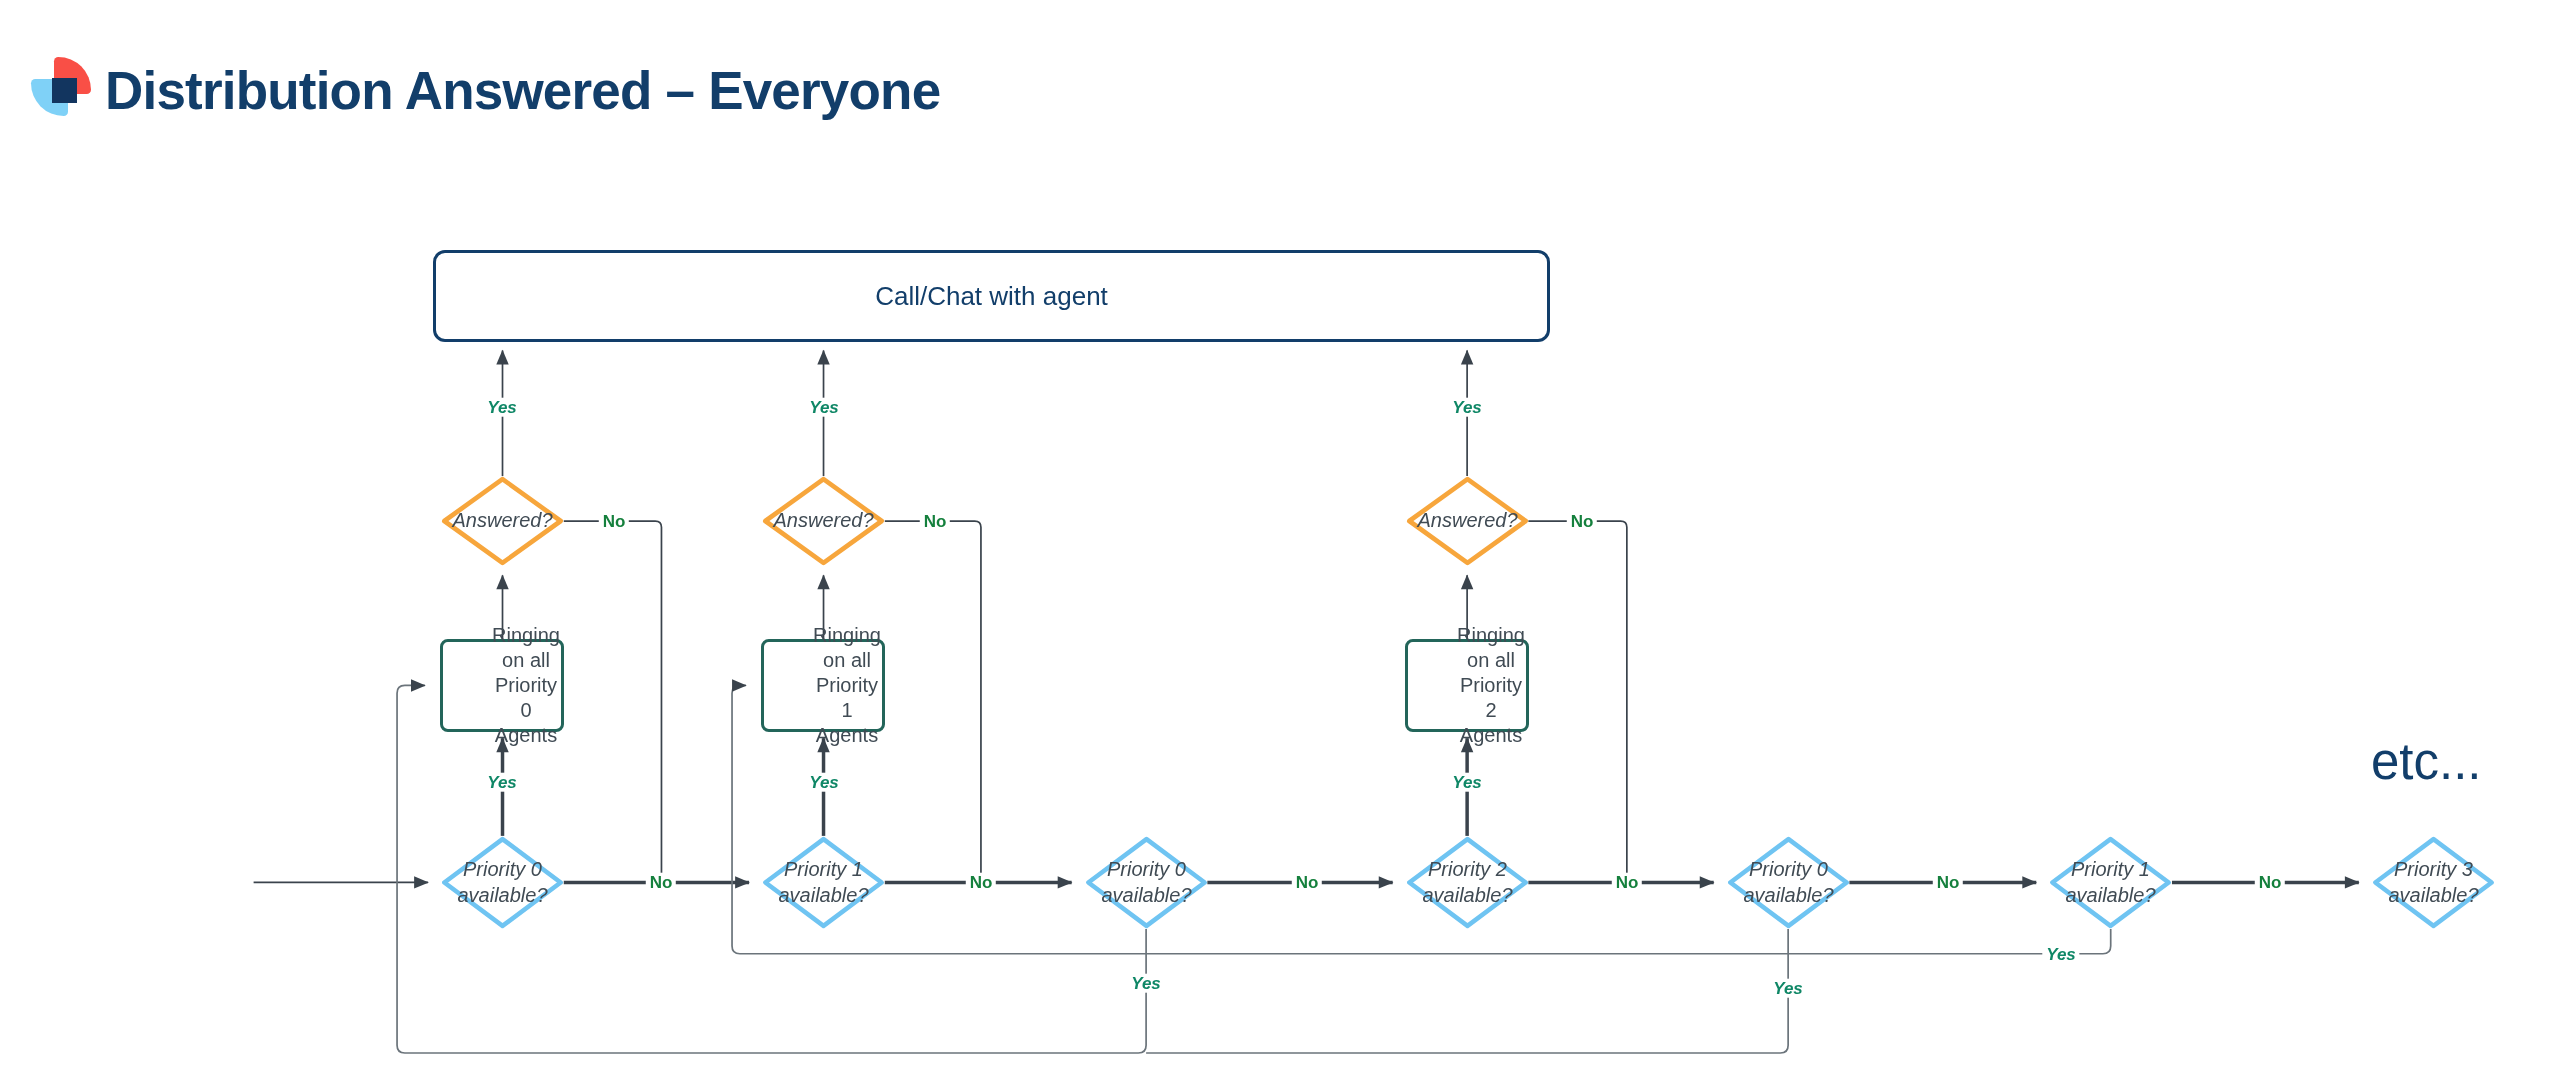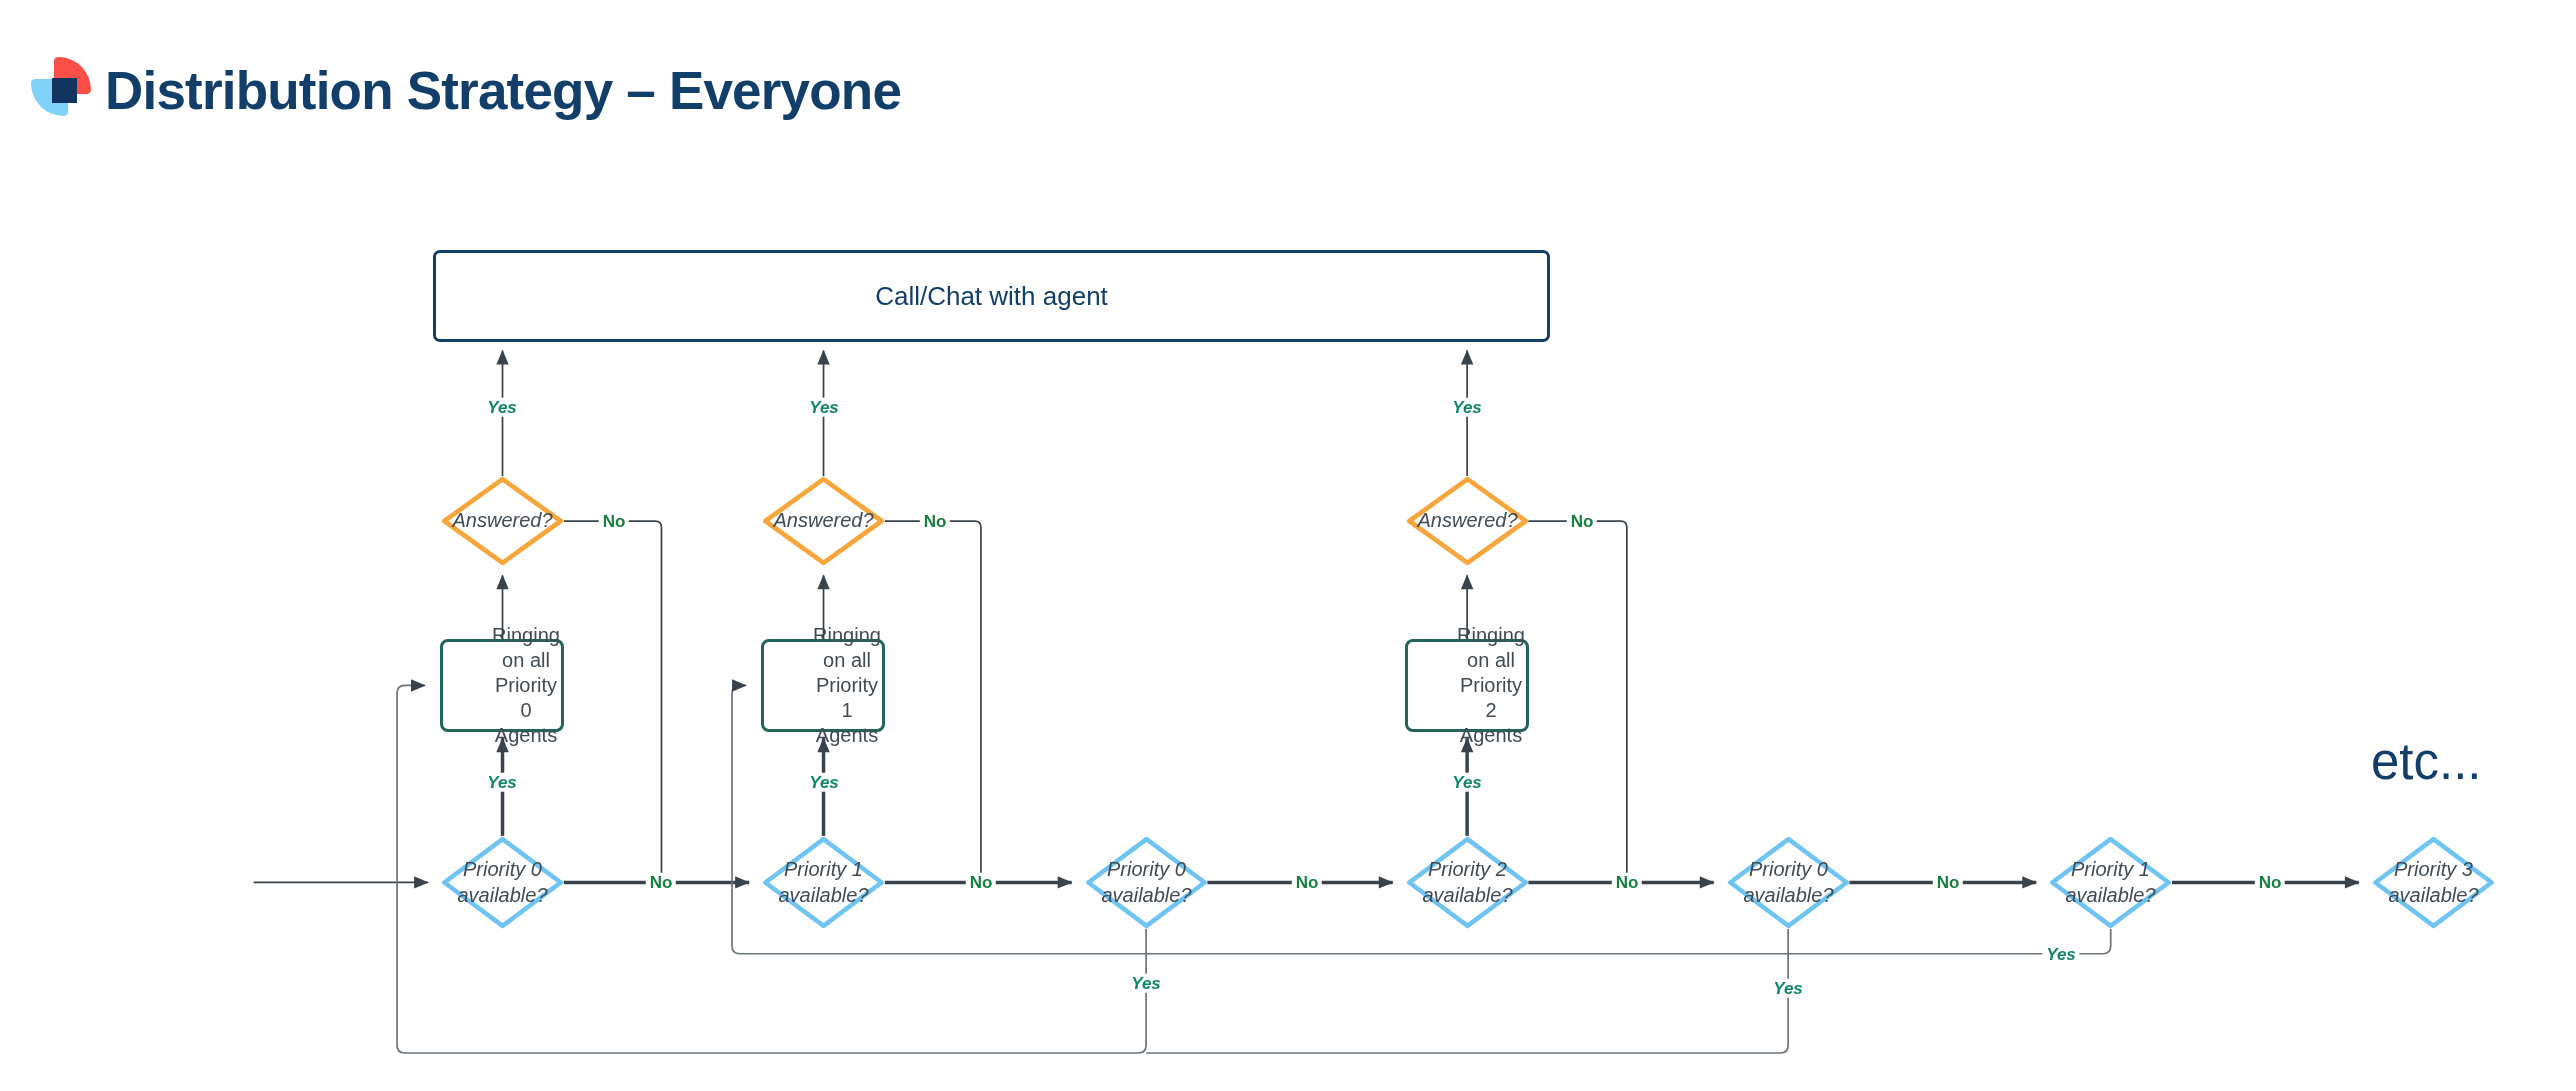--- a/index.html
+++ b/index.html
@@ -12,21 +12,21 @@
   #logo .lg-red  { position:absolute; left:23px; top:0;   width:37px; height:37px; background:#f94f46; border-radius:4.7px 36px 4.7px 4.7px; }
   #logo .lg-blue { position:absolute; left:0;   top:22px; width:37px; height:37px; background:#7fd1f7; border-radius:4.7px 4.7px 4.7px 36px; }
   #logo .lg-navy { position:absolute; left:21px; top:21px; width:25px; height:25px; background:#12355f; }
   #page-title { position:absolute; left:105px; top:60px; font-size:53px; font-weight:bold; color:#123e6a; letter-spacing:-0.8px; white-space:nowrap; }
 
   
   .node { position:absolute; display:flex; align-items:center; justify-content:center; text-align:center; }
   .node .shape-svg { position:absolute; left:0; top:0; }
   .node .node-label { position:relative; white-space:pre-line; color:#404b54; line-height:1.26; }
 
-  .rect-navy  { border:3.9px solid #123e6a; border-radius:7px; background:#ffffff; box-sizing:border-box; }
+  .rect-navy  { border:3.9px solid #123e6a; border-radius:12px; background:#ffffff; box-sizing:border-box; }
   .rect-teal  { border:3.1px solid #23655a; border-radius:7.8px; background:#ffffff; box-sizing:border-box;padding-left:48px; }
 
   #node-call-chat { left:433px; top:250px; width:1117px; height:92px; border-width:3.1px; }
   #node-call-chat .node-label { font-size:26px; color:#123e6a; }
 
   #node-incoming { left:33px; top:777px; width:221px; height:209px; }
   #node-incoming .node-label { font-size:29.5px; color:#123e6a; line-height:1.4; }
 
   .ringing-box { width:124px; height:93px; }
   .ringing-box .node-label { font-size:20px; }
@@ -47,21 +47,21 @@
 </head>
 <body>
 
 <div id="canvas">
 
   <div id="logo">
     <div class="lg-red"></div>
     <div class="lg-blue"></div>
     <div class="lg-navy"></div>
   </div>
-  <div id="page-title">Distribution Strategy – Everyone</div>
+  <div id="page-title">Distribution Answered – Everyone</div>
 
   <svg class="wires" width="2576" height="1091" viewBox="0 0 3322 1407">
     <defs>
       <marker id="ah" markerUnits="userSpaceOnUse" markerWidth="24" markerHeight="20" refX="20" refY="10" orient="auto">
         <path d="M2 2 L21 10 L2 18 Z" fill="#3a434c"></path>
       </marker>
     </defs>
 
     <g stroke="#3a434c" stroke-width="2.2" fill="none">
       <path d="M327 1138 H552" marker-end="url(#ah)"></path>

